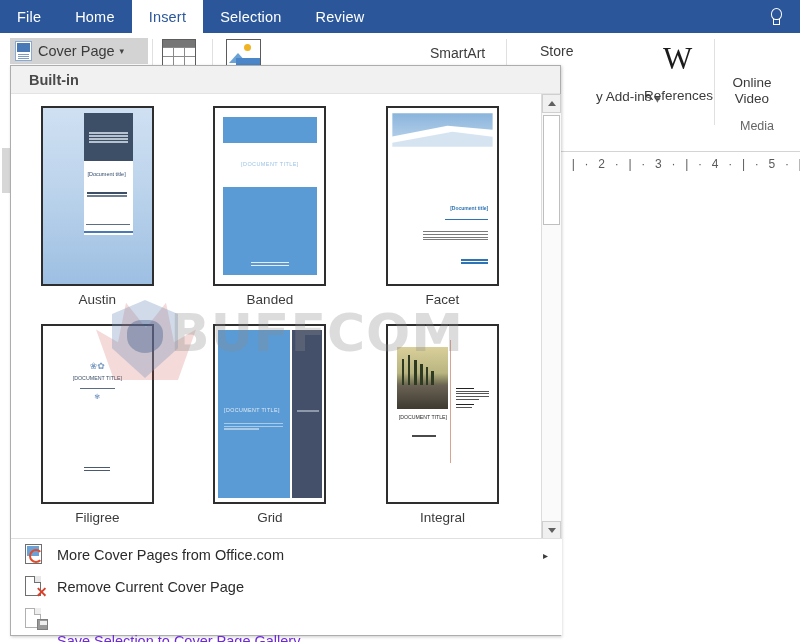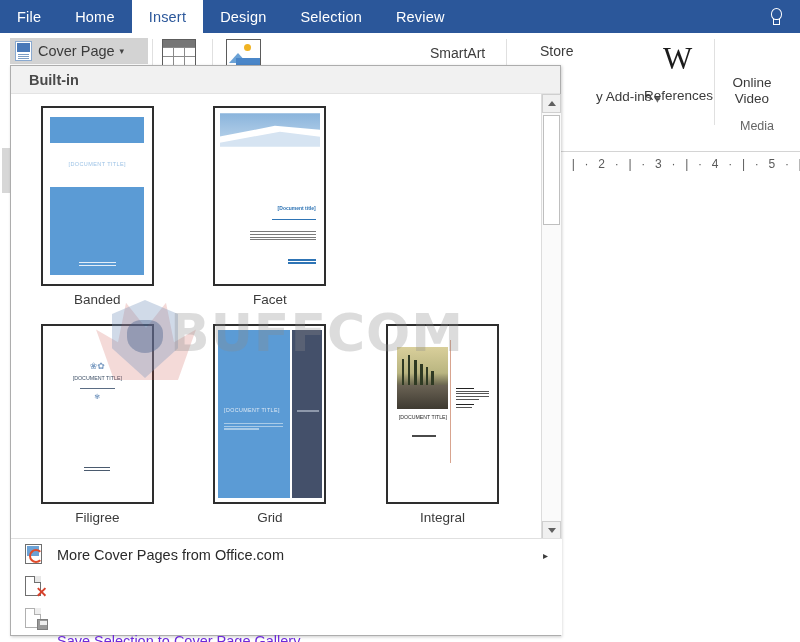--- a/index.html
+++ b/index.html
@@ -274,21 +274,20 @@
 </style>
 </head>
 <body>
 
 <div id="app">
 
   <div class="tabbar">
     <div class="tab">File</div>
     <div class="tab">Home</div>
     <div class="tab active">Insert</div>
-    <div class="tab">Design</div>
     <div class="tab">Selection</div>
     <div class="tab">Review</div>
     <div class="tab lightbulb">
       <span class="bulb"></span>
     </div>
   </div>
 
   <div class="ribbon">
 
     <div class="coverpage-btn">
@@ -362,20 +361,33 @@
   </div>
 
   <div class="gallery">
 
     <div class="gal-head">Built-in</div>
 
     <div class="gal-body">
 
       <div class="gal-row">
 
+        <div class="gal-cell">
+          <div class="thumbframe t-austin">
+            <div class="navy">
+                <i></i>
+              </div>
+            <div class="white"></div>
+            <div class="ttl">[Document title]</div>
+            <div class="sub"></div>
+            <div class="ln"></div>
+            <div class="rule"></div>
+          </div>
+          <div class="thumbname">Austin</div>
+        </div>
 
         <div class="gal-cell">
           <div class="thumbframe t-banded">
             <div class="top"></div>
             <div class="ttl">[DOCUMENT TITLE]</div>
             <div class="bot">
                 <span class="bt"></span>
               </div>
           </div>
           <div class="thumbname">Banded</div>
@@ -483,20 +495,21 @@
           </span>
         <span class="mi-label">More Cover Pages from Office.com</span>
         <span class="mi-arrow">▸</span>
       </div>
       <div class="menu-item">
         <span class="mi-icon ic-removex">
             <span class="pg"></span>
             <span class="fold"></span>
             <span class="x">✕</span>
           </span>
+        <span class="mi-label">Remove Current Cover Page</span>
       </div>
       <div class="menu-item disabled">
         <span class="mi-icon ic-save">
             <span class="pg"></span>
             <span class="fold"></span>
             <span class="dsk"></span>
           </span>
         <span class="mi-label">Save Selection to Cover Page Gallery...</span>
       </div>
     </div>

